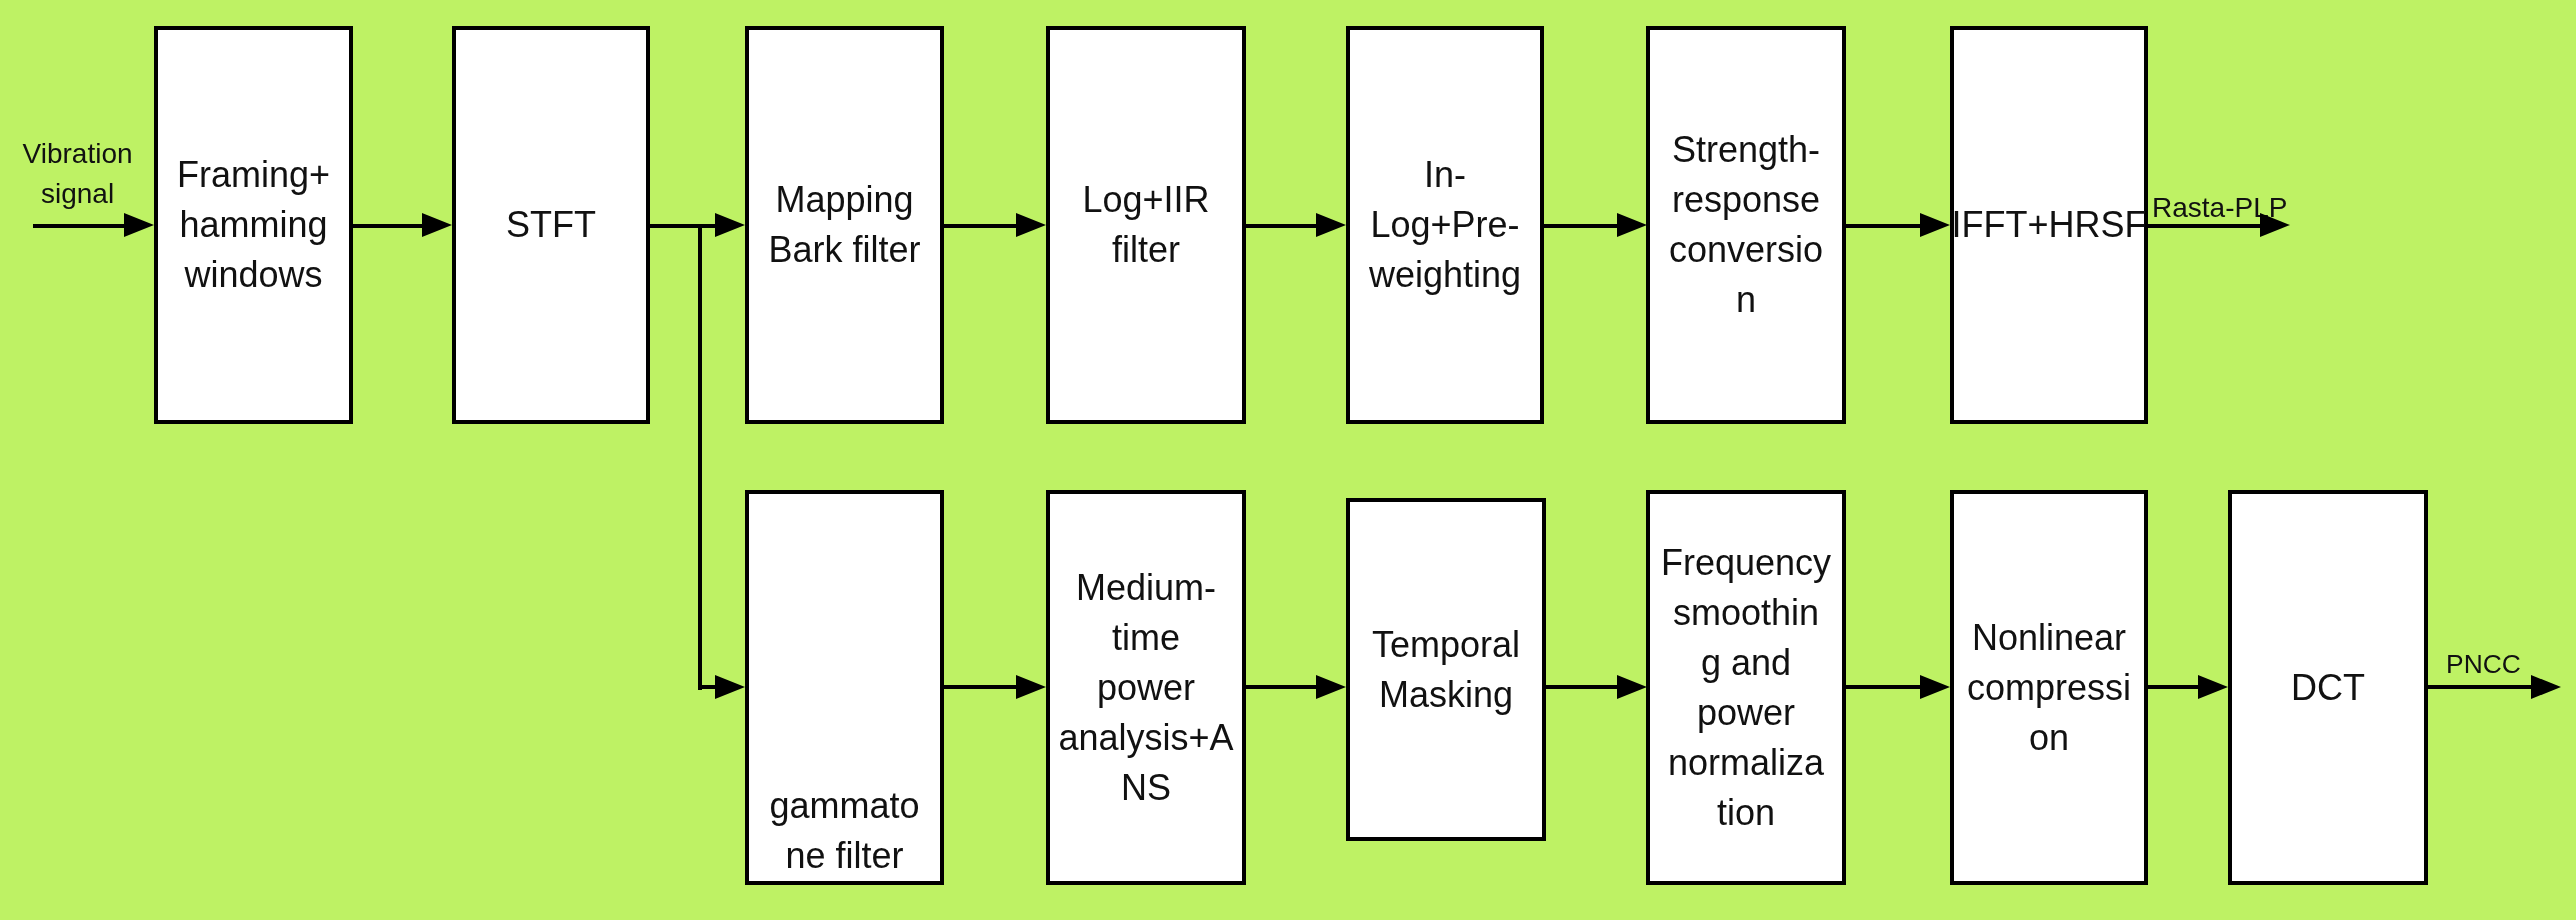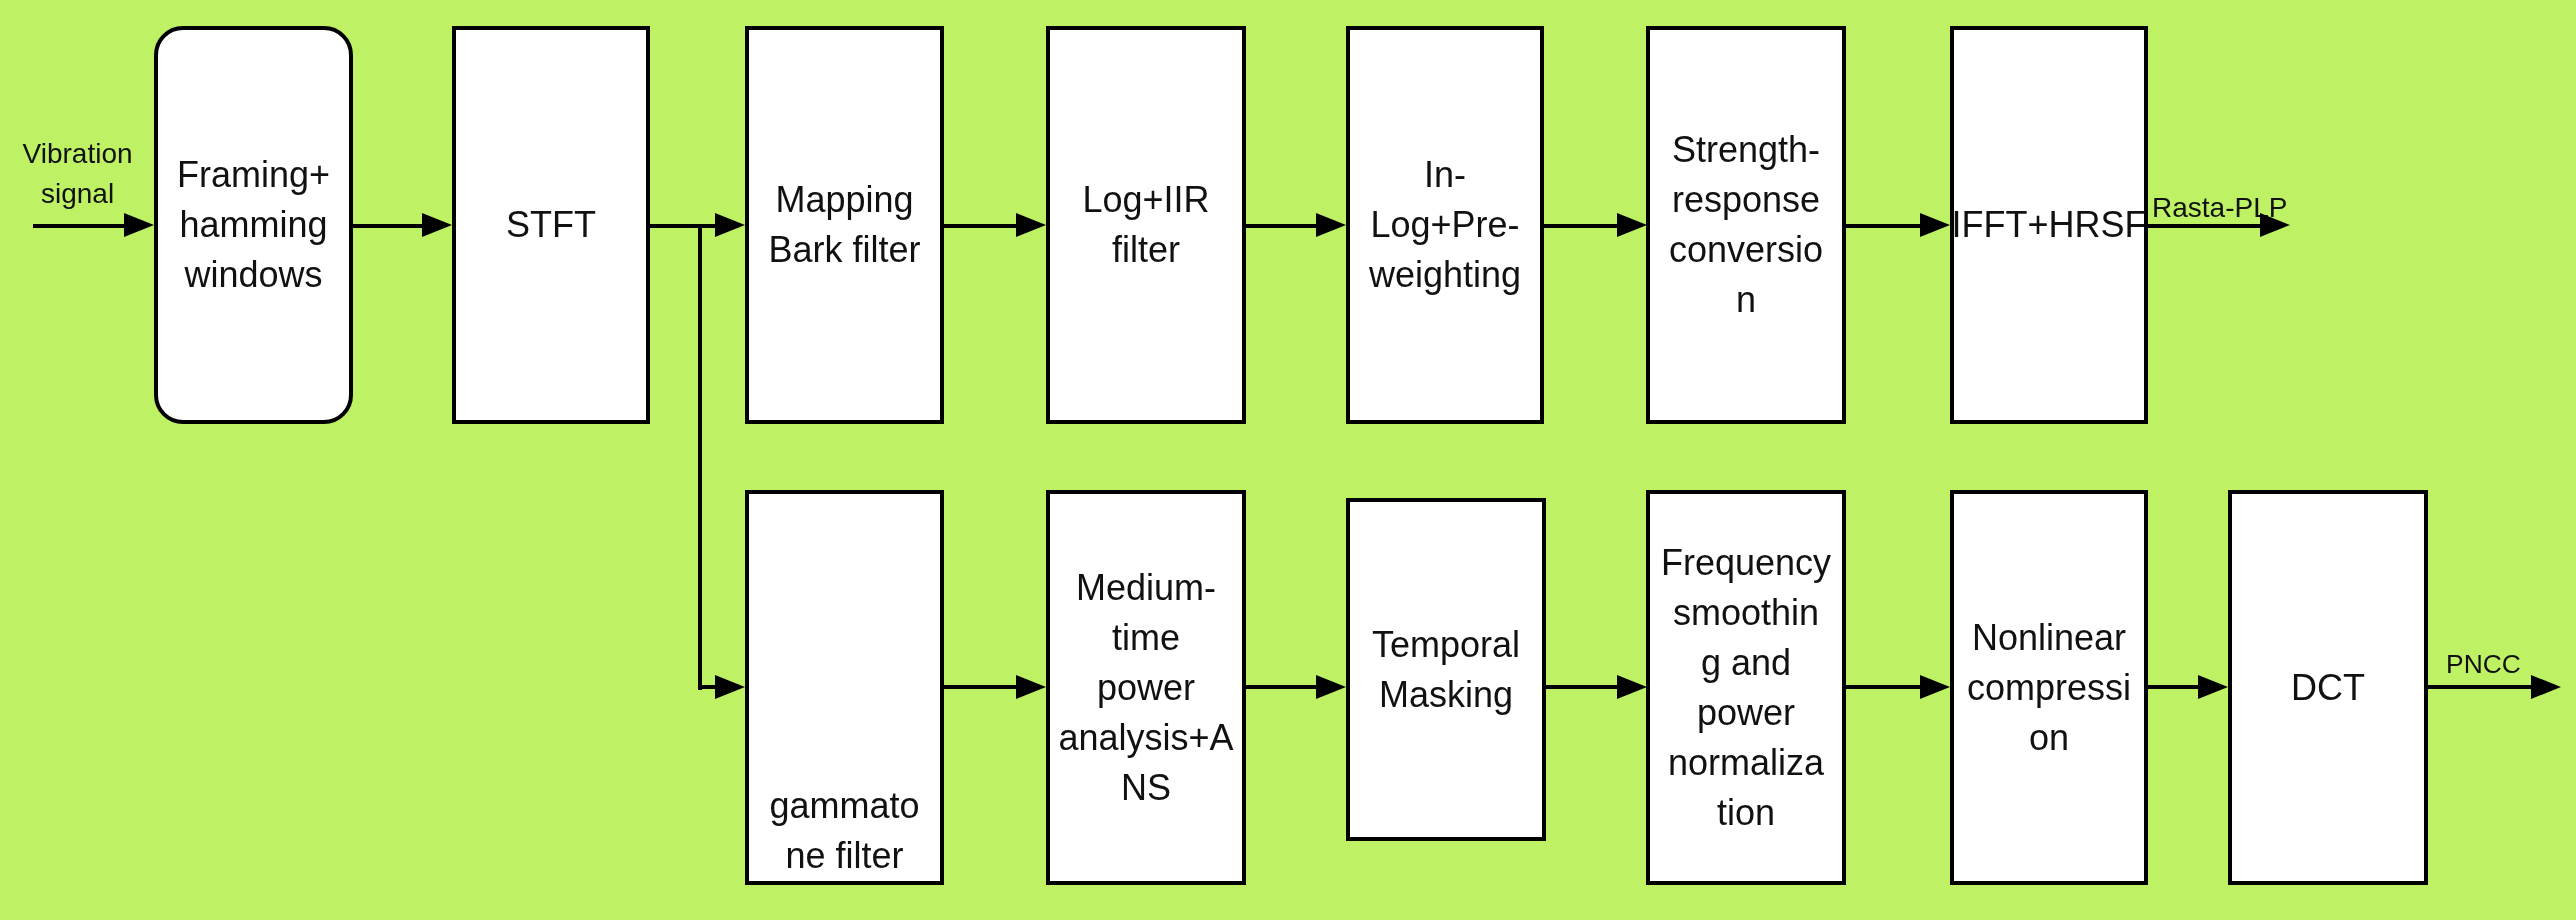--- a/index.html
+++ b/index.html
@@ -49,21 +49,21 @@
 </head>
 <body>
 
 <div id="canvas">
 
   <div class="flow-label ta-c" style="left:6.6px; top:134px; width:142px;">Vibration
 signal</div>
   <div class="hline" style="left:33px; top:224px; width:92px;"></div>
   <div class="head-right" style="left:124px; top:213px;"></div>
 
-  <div class="node" style="left:154px; top:26.4px;  width:199px; height:398px;border-radius:29px;">
+  <div class="node" style="left:154px; top:26.4px;  width:199px; height:398px;">
     <span class="lbl">Framing+
 hamming
 windows</span>
   </div>
   <div class="node" style="left:452px; top:26.4px;  width:198px; height:398px;">
     <span class="lbl">STFT</span>
   </div>
   <div class="node" style="left:745px; top:26.4px;  width:199px; height:398px;">
     <span class="lbl">Mapping
 Bark filter</span>

